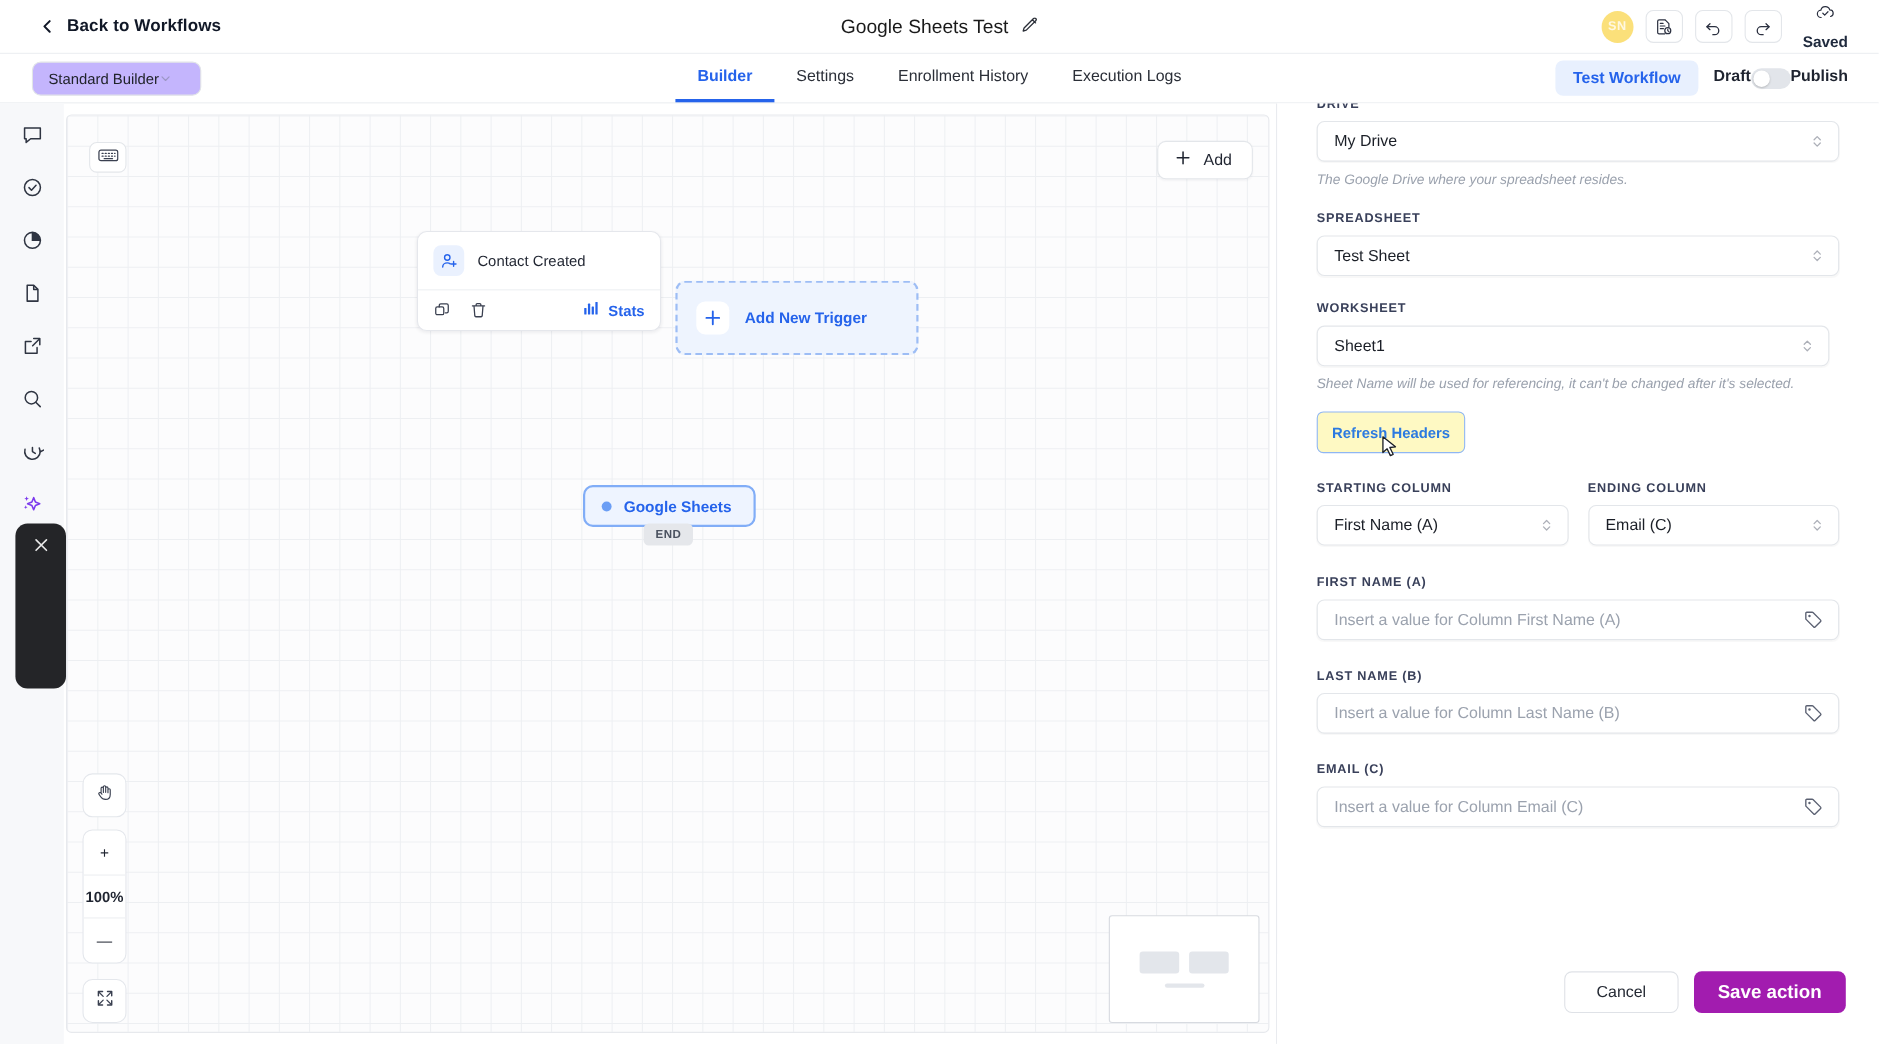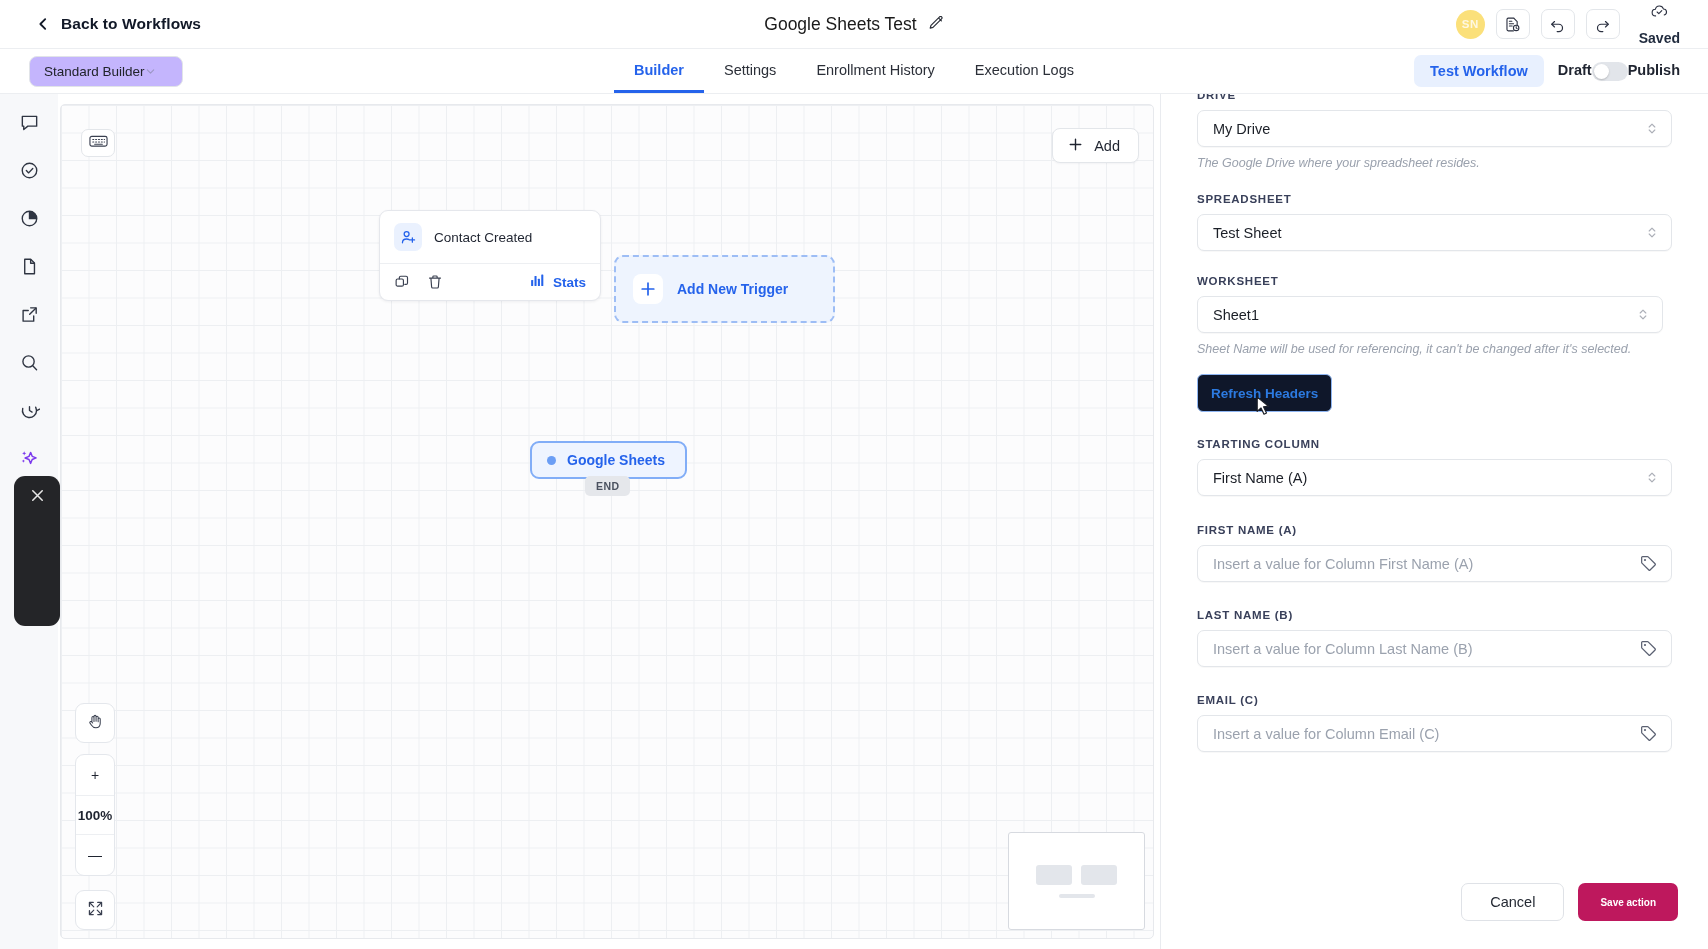--- a/index.html
+++ b/index.html
@@ -265,37 +265,37 @@
   }
   .finput input {
     border: none; outline: none; flex: 1; font-size: 14.5px; color: #1b1f27;
     font-family: inherit; background: transparent; min-width: 0;
   }
   .finput input::placeholder { color: #9ba2ae; }
   .tag-icon { flex: 0 0 auto; color: #5b6172; display: flex; margin-left: 8px; }
   .refresh-btn {
     display: inline-flex; align-items: center; justify-content: center;
     height: 30px; padding: 18px 13px; border: 1px solid #8fb6f3; border-radius: 6px;
-    background: #0f172a; color: #2c7ae0; font-size: 13.5px; font-weight: 700;
+    background: #fef9c3; color: #2c7ae0; font-size: 13.5px; font-weight: 700;
     cursor: pointer; font-family: inherit;
   }
   .two-col { display: flex; gap: 18px; }
   .two-col > div { flex: 1; min-width: 0; }
 
   .panel-footer {
     flex: 0 0 auto; padding: 16px 30px 28px; display: flex; justify-content: flex-end; gap: 14px;
     background: #fff;
   }
   .btn-cancel {
     height: 38px; padding: 0 28px; border: 1px solid #dfe2e7; border-radius: 7px;
     background: #fff; color: #252a34; font-size: 14.5px; cursor: pointer; font-family: inherit;
   }
   .btn-save {
     height: 38px; padding: 0 22px; border: none; border-radius: 7px;
-    background: #be185d; color: #fff; font-size: 10px; font-weight: 700;
+    background: #a21caf; color: #fff; font-size: 17px; font-weight: 700;
     cursor: pointer; font-family: inherit;
   }
   .mouse-cursor { position: absolute; left: 1256px; top: 396px; pointer-events: none; z-index: 40; }
 </style>
 </head>
 <body>
 
 <div class="app">
 
   <div class="topbar">
@@ -618,20 +618,31 @@
             <span class="flabel">STARTING COLUMN</span>
             <div class="fselect">
               <span>First Name (A)</span>
               <span>
                 <svg class="updown" viewBox="0 0 12 16" fill="none">
                     <path d="M3 6.4L6 3.4l3 3M3 9.6l3 3 3-3" stroke="#5b6172" stroke-width="1.25" stroke-linecap="round" stroke-linejoin="round"></path>
                   </svg>
               </span>
             </div>
           </div>
+          <div>
+            <span class="flabel">ENDING COLUMN</span>
+            <div class="fselect">
+              <span>Email (C)</span>
+              <span>
+                <svg class="updown" viewBox="0 0 12 16" fill="none">
+                    <path d="M3 6.4L6 3.4l3 3M3 9.6l3 3 3-3" stroke="#5b6172" stroke-width="1.25" stroke-linecap="round" stroke-linejoin="round"></path>
+                  </svg>
+              </span>
+            </div>
+          </div>
         </div>
 
         <div style="margin-top:28px;">
           <span class="flabel">FIRST NAME (A)</span>
           <div class="finput">
             <input type="text" placeholder="Insert a value for Column First Name (A)" style="">
             <span class="tag-icon">
               <svg width="19" height="19" viewBox="0 0 20 20" fill="none">
                   <path d="M2.8 8.9V3.6a.9.9 0 01.9-.9H9a.9.9 0 01.64.27l7.3 7.3a.9.9 0 010 1.27l-5.3 5.3a.9.9 0 01-1.27 0l-7.3-7.3A.9.9 0 012.8 8.9z" stroke="#5b6172" stroke-width="1.3" stroke-linejoin="round"></path>
                   <circle cx="6.3" cy="6.3" r="1.15" fill="#5b6172"></circle>

